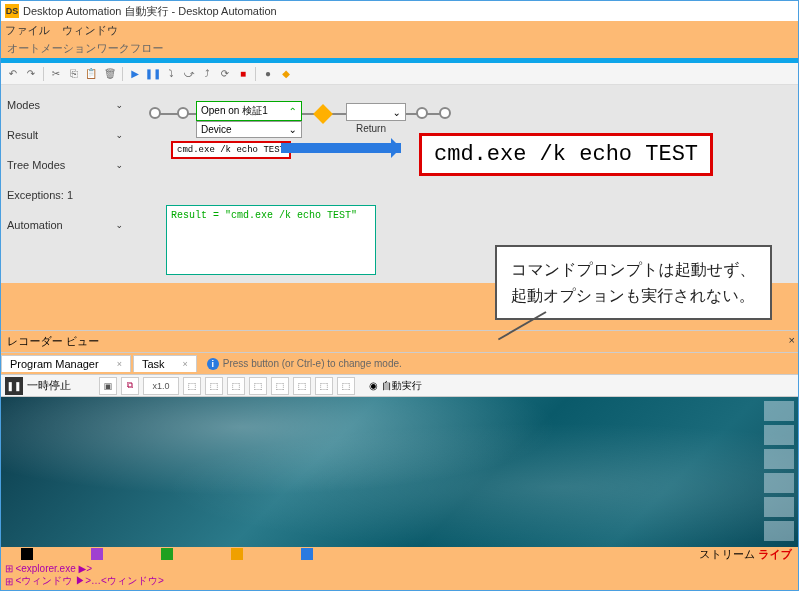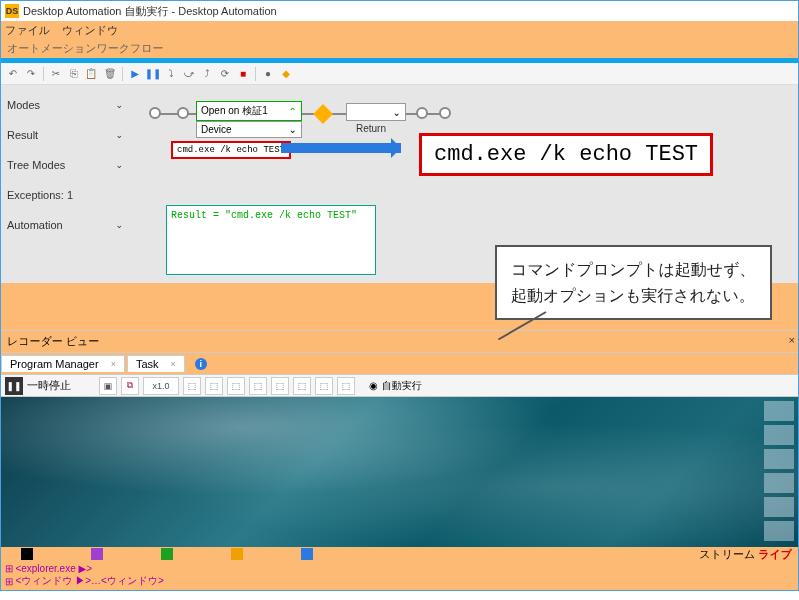--- a/index.html
+++ b/index.html
@@ -31,21 +31,21 @@
 .return-label { position: absolute; font-size: 10px; color: #333; }
 
 .white-panel { position: absolute; border: 1px solid #0a8; background: #fff; }
 .result-text { font-size: 10px; color: #0a0; padding: 4px; font-family: "Courier New", monospace; }
 
 .callout { position: absolute; border: 2px solid #555; background: #fff; padding: 10px 14px; font-size: 16px; color: #222; line-height: 1.6; }
 .callout-line { position: absolute; width: 2px; background: #555; transform-origin: top; }
 
 .recorder-label { font-size: 11px; padding: 3px 6px; border-top: 1px solid #ccc; border-bottom: 1px solid #ccc; display: flex; justify-content: space-between; margin-top: 47px; }
 .tabs { display: flex; align-items: center; font-size: 11px; height: 22px; border-bottom: 1px solid #ccc; }
-.tab { padding: 2px 8px; border: 1px solid #ccc; border-bottom: none; background: #fff; margin-right: 2px; display: flex; align-items: center; gap: 12px; }
+.tab { padding: 2px 8px; border: 1px solid #ccc; border-bottom: none; background: #fff; margin-right: 2px; display: flex; align-items: center; gap: 18px; }
 .tab .x { font-size: 9px; color: #999; }
 .tab-hint { font-size: 10px; color: #666; margin-left: 8px; display: flex; align-items: center; gap: 4px; }
 .rec-toolbar { height: 22px; display: flex; align-items: center; padding: 0 4px; gap: 4px; background: #f5f5f5; border-bottom: 1px solid #ccc; font-size: 10px; }
 .rec-btn { width: 18px; height: 18px; display: flex; align-items: center; justify-content: center; border: 1px solid #ccc; background: #fff; font-size: 9px; color: #555; }
 .pause-lbl { font-size: 11px; }
 
 .desktop-view { height: 150px; background: linear-gradient(135deg, #0a3a4a 0%, #1a5a6a 20%, #2a7a8a 40%, #0a5a6a 60%, #1a6a7a 80%, #0a4a5a 100%); position: relative; overflow: hidden; }
 .desktop-view::before { content: ""; position: absolute; inset: 0; background: radial-gradient(ellipse at 30% 20%, rgba(255,255,255,0.3) 0%, transparent 40%), radial-gradient(ellipse at 70% 60%, rgba(255,255,255,0.15) 0%, transparent 50%); }
 .desk-icons { position: absolute; right: 4px; top: 4px; display: flex; flex-direction: column; gap: 4px; }
 .desk-icon { width: 30px; height: 20px; background: rgba(200,220,230,0.5); }
@@ -158,20 +158,21 @@
     <div class="tab">
         <span>Program Manager</span>
         <span class="x">×</span>
       </div>
     <div class="tab">
         <span>Task</span>
         <span class="x">×</span>
       </div>
     <div class="tab-hint">
       <span class="info-icon">i</span>
+      <span>Press button (or Ctrl-e) to change mode.</span>
     </div>
   </div>
 
   <div class="rec-toolbar">
     <div class="rec-btn" style="background:#333;color:#fff;border:none">❚❚</div>
     <span class="pause-lbl">一時停止</span>
     <div style="width:20px"></div>
     <div class="rec-btn">▣</div>
     <div class="rec-btn" style="color:#a04">⧉</div>
     <div class="rec-btn" style="width:36px">x1.0</div>

